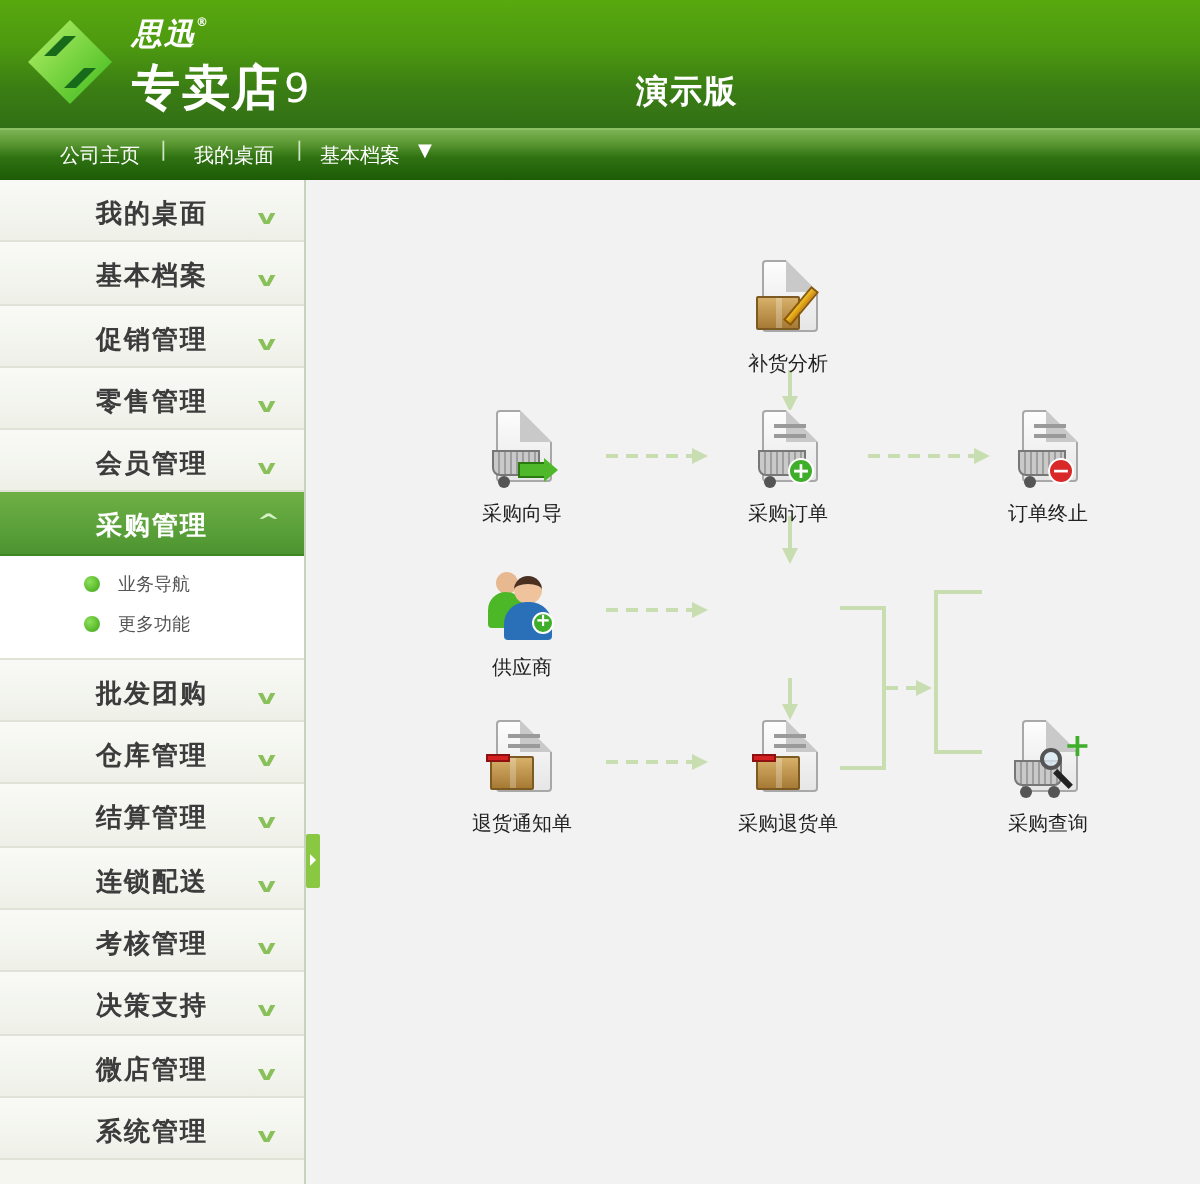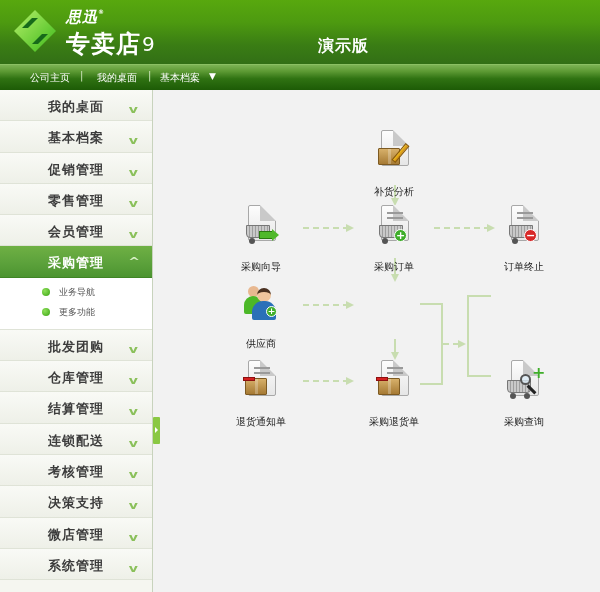--- a/index.html
+++ b/index.html
@@ -37,21 +37,21 @@
   .sub-item { position: absolute; left: 42px; font-size: 9px; color: #555; cursor: pointer; font-family: Liberation Mono, monospace; }
   .sub-item .dot { display: inline-block; width: 8px; height: 8px; border-radius: 50%; background: radial-gradient(circle at 35% 35%, #8ee05a, #3aa312); vertical-align: middle; margin-right: 9px; }
 
   .collapse-handle { position: absolute; left: 153px; top: 417px; width: 7px; height: 27px; background: #8ac843; border-radius: 1px; cursor: pointer; }
   .collapse-handle::after { content: ""; position: absolute; left: 2px; top: 10px; border-left: 3px solid #fff; border-top: 3px solid transparent; border-bottom: 3px solid transparent; }
 
   
   .flow { position: absolute; left: 161px; top: 90px; width: 439px; height: 502px; }
   .node { position: absolute; width: 70px; text-align: center; cursor: pointer; }
   .node .ic { width: 40px; height: 40px; margin: 0 auto; position: relative; }
-  .node .txt { font-size: 10px; color: #222; margin-top: 15px; white-space: nowrap; }
+  .node .txt { font-size: 10px; color: #222; margin-top: 5px; white-space: nowrap; }
 
   .doc { position: absolute; left: 7px; top: 0; width: 28px; height: 36px; background: linear-gradient(#fdfdfd, #e6e6e6); border: 1px solid #a8a8a8; border-radius: 2px; }
   .doc::before { content: ""; position: absolute; right: -1px; top: -1px; border-left: 8px solid #c9c9c9; border-bottom: 8px solid #c9c9c9; border-top: 8px solid #f2f2f2; border-right: 8px solid #f2f2f2; width: 0; height: 0; }
   .doc .ln { position: absolute; left: 5px; height: 2px; background: #9a9a9a; width: 16px; }
   .box { position: absolute; width: 22px; height: 17px; background: linear-gradient(#d7b06a, #a67a34); border: 1px solid #7d5a22; border-radius: 1px; }
   .box::after { content: ""; position: absolute; left: 9px; top: 0; width: 3px; height: 100%; background: rgba(255,255,255,0.25); }
   .cart { position: absolute; width: 24px; height: 13px; border: 1px solid #777; background: repeating-linear-gradient(90deg, #c9c9c9 0 2px, #9e9e9e 2px 3px); border-radius: 0 0 4px 4px; }
   .wheel { position: absolute; width: 6px; height: 6px; background: #555; border-radius: 50%; }
   .badge { position: absolute; width: 13px; height: 13px; border-radius: 50%; color: #fff; font-size: 11px; font-weight: bold; line-height: 12px; text-align: center; border: 1px solid #fff; }
   .redbar { position: absolute; width: 12px; height: 4px; background: #d42020; border: 1px solid #8e1010; }

